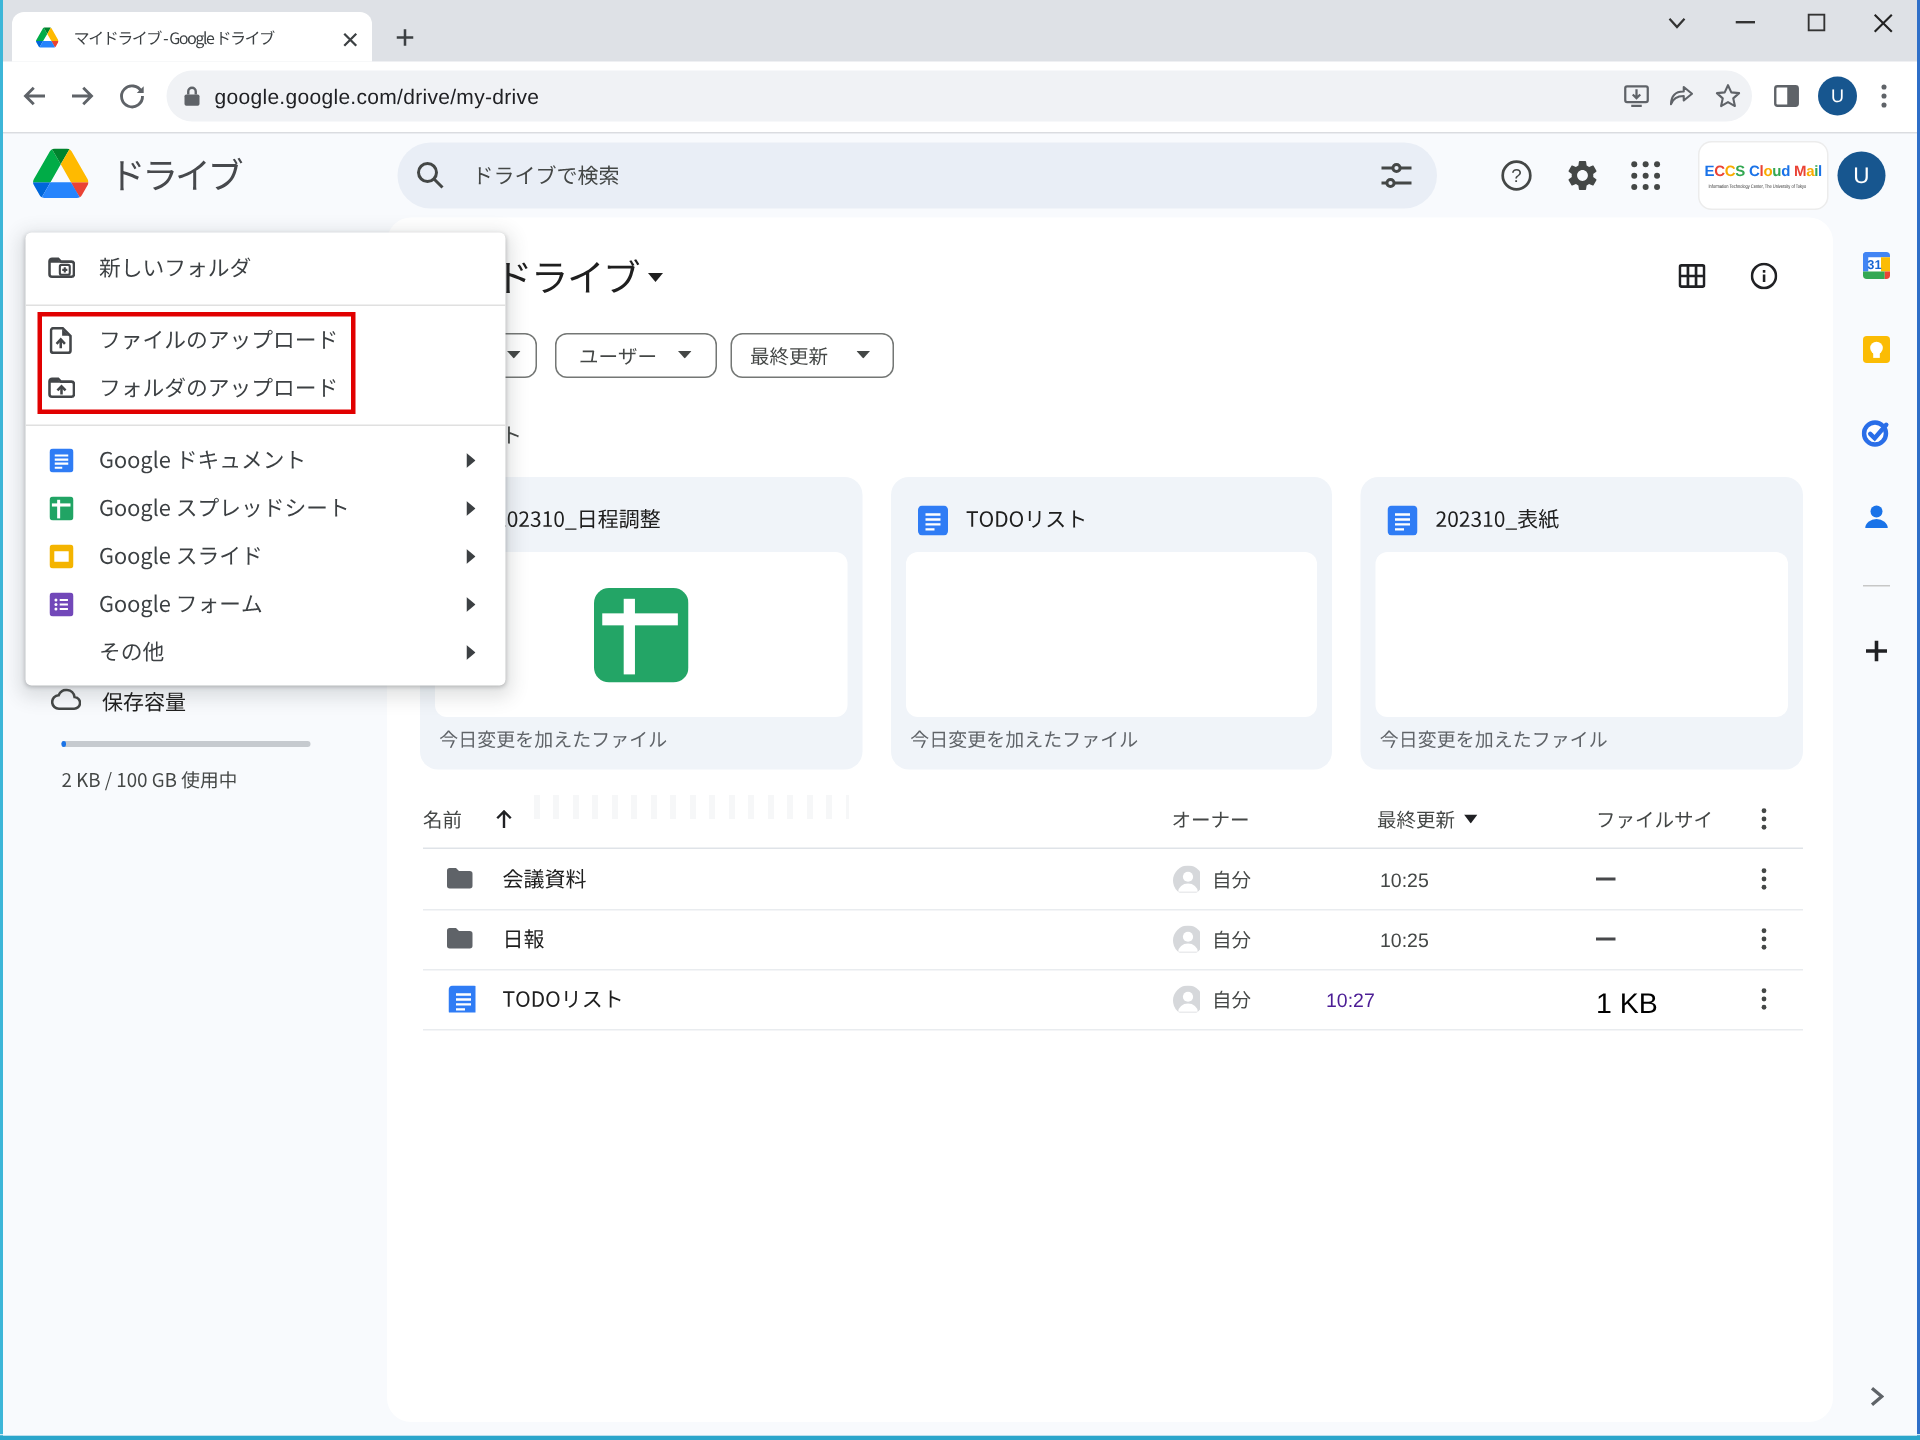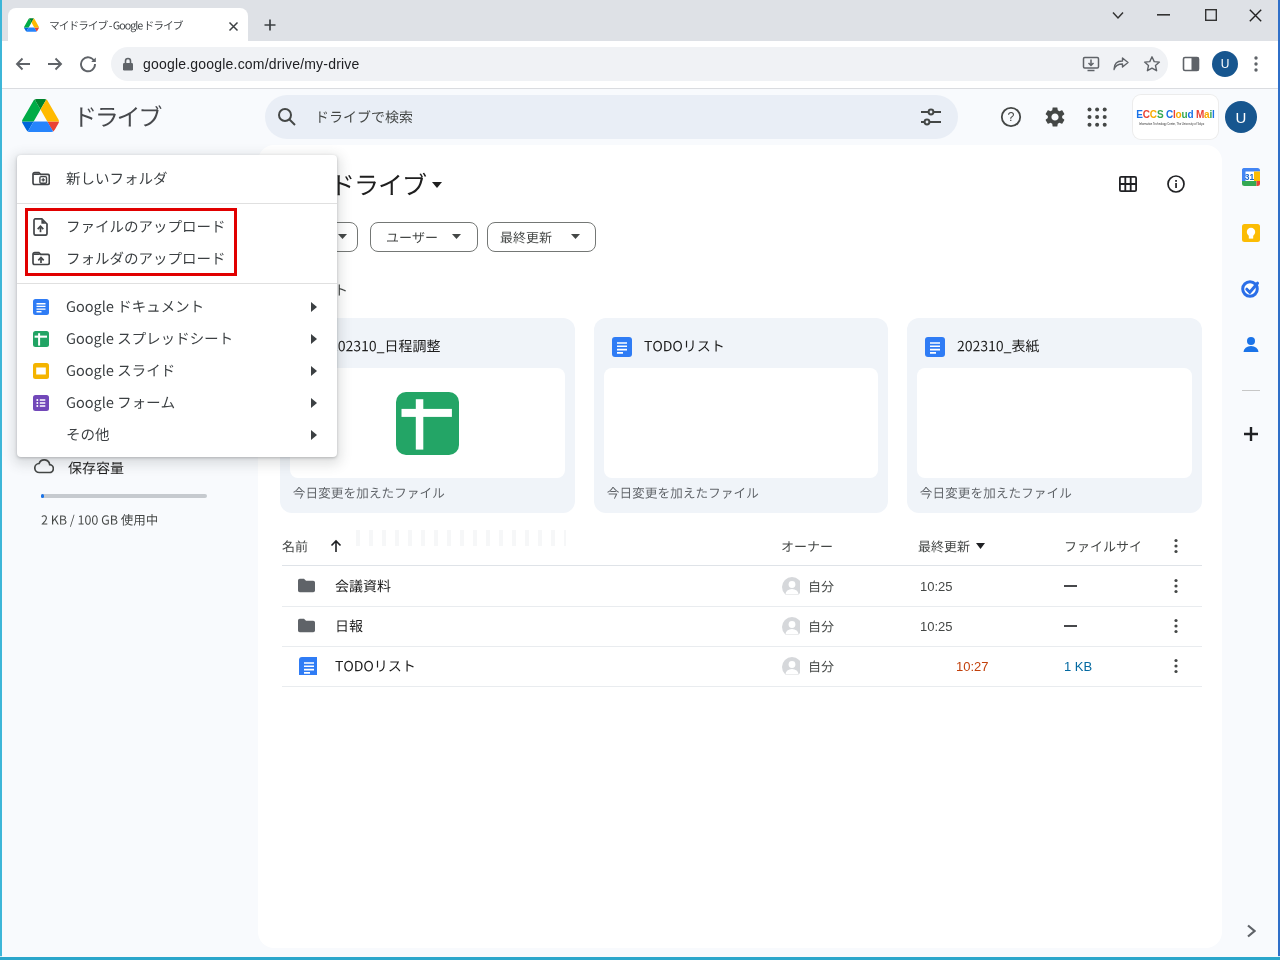--- a/index.html
+++ b/index.html
@@ -281,22 +281,22 @@
     <path d="M3.5 0V-9.2H0.4V-10.3H8V-9.2H4.8V0Z M13.6 0.2Q12.3 0.2 11.3 -0.5Q10.3 -1.1 9.8 -2.3Q9.2 -3.5 9.2 -5.2Q9.2 -6.8 9.8 -8Q10.3 -9.2 11.3 -9.8Q12.3 -10.4 13.6 -10.4Q14.9 -10.4 15.9 -9.8Q16.8 -9.2 17.4 -8Q18 -6.8 18 -5.2Q18 -3.5 17.4 -2.3Q16.8 -1.1 15.9 -0.5Q14.9 0.2 13.6 0.2ZM13.6 -1Q14.5 -1 15.2 -1.5Q15.9 -2 16.3 -2.9Q16.6 -3.9 16.6 -5.2Q16.6 -6.5 16.3 -7.4Q15.9 -8.3 15.2 -8.8Q14.5 -9.3 13.6 -9.3Q12.7 -9.3 12 -8.8Q11.3 -8.3 10.9 -7.4Q10.5 -6.5 10.5 -5.2Q10.5 -3.9 10.9 -2.9Q11.3 -2 12 -1.5Q12.7 -1 13.6 -1Z M20.2 0V-10.3H22.8Q24.3 -10.3 25.4 -9.7Q26.5 -9.1 27 -7.9Q27.6 -6.8 27.6 -5.2Q27.6 -3.5 27 -2.4Q26.5 -1.2 25.4 -0.6Q24.4 0 22.8 0ZM21.5 -1.1H22.6Q23.8 -1.1 24.6 -1.5Q25.5 -2 25.9 -3Q26.2 -3.9 26.2 -5.2Q26.2 -6.5 25.9 -7.4Q25.5 -8.3 24.6 -8.7Q23.8 -9.2 22.6 -9.2H21.5Z M33.6 0.2Q32.3 0.2 31.3 -0.5Q30.3 -1.1 29.8 -2.3Q29.2 -3.5 29.2 -5.2Q29.2 -6.8 29.8 -8Q30.3 -9.2 31.3 -9.8Q32.3 -10.4 33.6 -10.4Q34.9 -10.4 35.9 -9.8Q36.9 -9.2 37.4 -8Q38 -6.8 38 -5.2Q38 -3.5 37.4 -2.3Q36.9 -1.1 35.9 -0.5Q34.9 0.2 33.6 0.2ZM33.6 -1Q34.5 -1 35.2 -1.5Q35.9 -2 36.3 -2.9Q36.7 -3.9 36.7 -5.2Q36.7 -6.5 36.3 -7.4Q35.9 -8.3 35.2 -8.8Q34.5 -9.3 33.6 -9.3Q32.7 -9.3 32 -8.8Q31.3 -8.3 30.9 -7.4Q30.5 -6.5 30.5 -5.2Q30.5 -3.9 30.9 -2.9Q31.3 -2 32 -1.5Q32.7 -1 33.6 -1Z M49.7 -10.6Q49.6 -10.4 49.6 -10.1Q49.6 -9.8 49.6 -9.4Q49.6 -9.1 49.6 -8.7Q49.6 -8.3 49.6 -7.8Q49.6 -7.4 49.6 -7.1Q49.6 -5.9 49.5 -5Q49.4 -4.1 49.3 -3.5Q49.1 -2.9 48.8 -2.4Q48.5 -1.9 48.1 -1.5Q47.7 -0.9 47.1 -0.5Q46.5 -0.1 45.9 0.1Q45.3 0.4 44.8 0.6L43.9 -0.4Q44.9 -0.6 45.7 -1.1Q46.6 -1.5 47.2 -2.3Q47.6 -2.7 47.9 -3.1Q48.1 -3.6 48.2 -4.2Q48.3 -4.7 48.4 -5.5Q48.4 -6.2 48.4 -7.2Q48.4 -7.5 48.4 -7.9Q48.4 -8.3 48.4 -8.7Q48.4 -9.2 48.4 -9.4Q48.4 -9.8 48.4 -10.1Q48.4 -10.4 48.3 -10.6ZM43.2 -10.5Q43.1 -10.3 43.1 -10Q43.1 -9.8 43.1 -9.5Q43.1 -9.4 43.1 -9.1Q43.1 -8.7 43.1 -8.2Q43.1 -7.8 43.1 -7.2Q43.1 -6.7 43.1 -6.2Q43.1 -5.7 43.1 -5.3Q43.1 -5 43.1 -4.8Q43.1 -4.6 43.1 -4.3Q43.1 -4 43.2 -3.8H41.9Q41.9 -3.9 41.9 -4.2Q41.9 -4.5 41.9 -4.8Q41.9 -5 41.9 -5.4Q41.9 -5.7 41.9 -6.2Q41.9 -6.7 41.9 -7.2Q41.9 -7.8 41.9 -8.2Q41.9 -8.7 41.9 -9.1Q41.9 -9.4 41.9 -9.5Q41.9 -9.7 41.9 -10Q41.9 -10.3 41.9 -10.5Z M64 -9.4Q63.9 -9.3 63.8 -9.1Q63.7 -8.9 63.6 -8.8Q63.4 -8.1 62.9 -7.2Q62.5 -6.4 62 -5.6Q61.4 -4.8 60.9 -4.1Q60.1 -3.2 59.2 -2.4Q58.2 -1.6 57.2 -0.9Q56.2 -0.2 55.1 0.3L54.2 -0.6Q55.3 -1.1 56.4 -1.7Q57.4 -2.4 58.3 -3.2Q59.2 -4 60 -4.8Q60.4 -5.3 60.9 -6Q61.4 -6.7 61.7 -7.4Q62.1 -8.1 62.3 -8.7Q62.2 -8.7 61.8 -8.7Q61.3 -8.7 60.8 -8.7Q60.2 -8.7 59.6 -8.7Q58.9 -8.7 58.4 -8.7Q57.8 -8.7 57.4 -8.7Q57 -8.7 56.8 -8.7Q56.6 -8.7 56.3 -8.7Q56 -8.7 55.7 -8.6Q55.5 -8.6 55.4 -8.6V-9.9Q55.5 -9.9 55.8 -9.8Q56 -9.8 56.3 -9.8Q56.6 -9.8 56.8 -9.8Q57 -9.8 57.4 -9.8Q57.8 -9.8 58.4 -9.8Q58.9 -9.8 59.5 -9.8Q60.2 -9.8 60.7 -9.8Q61.3 -9.8 61.7 -9.8Q62.1 -9.8 62.2 -9.8Q62.6 -9.8 62.9 -9.8Q63.1 -9.9 63.3 -9.9ZM61 -4.9Q61.6 -4.4 62.2 -3.8Q62.8 -3.2 63.4 -2.6Q64 -2 64.5 -1.5Q65 -0.9 65.4 -0.5L64.4 0.4Q63.9 -0.3 63.2 -1.1Q62.5 -1.8 61.8 -2.6Q61 -3.4 60.2 -4.1Z M71.5 -1.2Q71.5 -1.4 71.5 -2Q71.5 -2.6 71.5 -3.4Q71.5 -4.3 71.5 -5.2Q71.5 -6.1 71.5 -6.9Q71.5 -7.8 71.5 -8.4Q71.5 -9.1 71.5 -9.4Q71.5 -9.7 71.5 -10.1Q71.5 -10.5 71.4 -10.8H72.8Q72.7 -10.5 72.7 -10.1Q72.7 -9.7 72.7 -9.4Q72.7 -8.8 72.7 -8.1Q72.7 -7.3 72.7 -6.4Q72.7 -5.6 72.7 -4.7Q72.7 -3.9 72.7 -3.2Q72.7 -2.4 72.7 -1.9Q72.7 -1.4 72.7 -1.2Q72.7 -1 72.7 -0.7Q72.7 -0.4 72.7 -0.1Q72.8 0.2 72.8 0.4H71.4Q71.5 0.1 71.5 -0.4Q71.5 -0.8 71.5 -1.2ZM72.4 -7.2Q73.1 -7 74 -6.7Q74.8 -6.4 75.7 -6.1Q76.5 -5.7 77.3 -5.4Q78.1 -5.1 78.7 -4.8L78.2 -3.6Q77.6 -3.9 76.8 -4.3Q76.1 -4.6 75.3 -4.9Q74.5 -5.2 73.7 -5.5Q73 -5.8 72.4 -5.9Z" fill="#1f1f1f"></path>
   </svg>
 <svg class="abs" style="left:782px;top:657px" width="18" height="18" viewBox="0 0 18 18">
     <circle cx="10" cy="10" r="10" fill="#d6d8db"></circle>
     <circle cx="10" cy="7.5" r="3.4" fill="#fff"></circle>
     <path d="M3.5 17.5 a6.5 5.5 0 0 1 13 0 z" fill="#fff"></path>
   </svg>
 <svg style="position:absolute;left:808.0px;top:655.9px;overflow:visible" width="26" height="20" viewBox="0 -15.1 26 19.5">
     <path d="M2.8 -6.3H10.3V-5.3H2.8ZM2.8 -3.4H10.3V-2.5H2.8ZM2.8 -0.6H10.3V0.3H2.8ZM2.1 -9.1H11.1V1H10.1V-8.2H3.1V1.1H2.1ZM5.9 -10.9 7 -10.8Q6.8 -10.2 6.6 -9.6Q6.4 -9 6.1 -8.6L5.3 -8.8Q5.4 -9.1 5.5 -9.5Q5.6 -9.9 5.8 -10.2Q5.9 -10.6 5.9 -10.9Z M15.4 -6H22.9V-5.1H15.4ZM22.5 -6H23.6Q23.6 -6 23.6 -5.9Q23.6 -5.8 23.6 -5.7Q23.6 -5.6 23.5 -5.5Q23.5 -4 23.4 -3Q23.3 -1.9 23.2 -1.2Q23.1 -0.5 23 -0.1Q22.9 0.3 22.7 0.5Q22.5 0.7 22.3 0.8Q22 0.9 21.7 1Q21.4 1 20.8 1Q20.3 1 19.6 0.9Q19.6 0.7 19.5 0.4Q19.5 0.2 19.3 -0Q20 0 20.5 0Q21 0.1 21.3 0.1Q21.5 0.1 21.6 0Q21.7 -0 21.8 -0.1Q22 -0.3 22.1 -0.9Q22.3 -1.5 22.4 -2.7Q22.5 -3.9 22.5 -5.8ZM17.2 -10.7 18.3 -10.4Q17.8 -9.3 17.1 -8.3Q16.5 -7.3 15.7 -6.4Q15 -5.6 14.1 -5Q14.1 -5.1 13.9 -5.2Q13.7 -5.4 13.6 -5.5Q13.4 -5.7 13.3 -5.7Q14.1 -6.3 14.9 -7.1Q15.6 -7.8 16.2 -8.7Q16.8 -9.7 17.2 -10.7ZM21.7 -10.7Q22.1 -10 22.5 -9.4Q23 -8.7 23.5 -8Q24 -7.4 24.6 -6.9Q25.2 -6.3 25.7 -6Q25.6 -5.8 25.4 -5.7Q25.2 -5.6 25.1 -5.4Q25 -5.2 24.9 -5.1Q24.3 -5.5 23.8 -6.1Q23.2 -6.7 22.7 -7.4Q22.1 -8.1 21.7 -8.8Q21.2 -9.6 20.8 -10.3ZM18.2 -5.7H19.2Q19.1 -4.7 18.9 -3.7Q18.7 -2.6 18.2 -1.7Q17.7 -0.8 16.8 -0.1Q16 0.6 14.6 1.1Q14.6 1 14.5 0.8Q14.4 0.7 14.2 0.5Q14.1 0.4 14 0.2Q15.3 -0.2 16 -0.8Q16.8 -1.5 17.3 -2.2Q17.7 -3 17.9 -3.9Q18.1 -4.8 18.2 -5.7Z" fill="#444746"></path>
   </svg>
-<div class="abs" style="left:956px;top:659px;width:60px;height:15px;font-size:13px;color:#c2410c">10:27</div>
-<div class="abs" style="left:1064px;top:659px;width:50px;height:15px;font-size:13px;color:#0369a1">1 KB</div>
+<div class="abs" style="left:884px;top:659px;width:60px;height:15px;font-size:13px;color:#4c1d95">10:27</div>
+<div class="abs" style="left:1064px;top:659px;width:50px;height:15px;font-size:19px;color:#000000">1 KB</div>
 <svg class="abs" style="left:1174px;top:658px" width="4" height="16" viewBox="0 0 4 16">
     <circle cx="2" cy="2.5" r="1.6" fill="#444746"></circle>
     <circle cx="2" cy="8" r="1.6" fill="#444746"></circle>
     <circle cx="2" cy="13.5" r="1.6" fill="#444746"></circle>
   </svg>
 <div class="abs" style="left:282px;top:686px;width:920px;height:1px;background:#e9ecef"></div>
 <svg class="abs" style="left:1174px;top:538px" width="4" height="16" viewBox="0 0 4 16">
     <circle cx="2" cy="2.5" r="1.6" fill="#444746"></circle>
     <circle cx="2" cy="8" r="1.6" fill="#444746"></circle>
     <circle cx="2" cy="13.5" r="1.6" fill="#444746"></circle>

